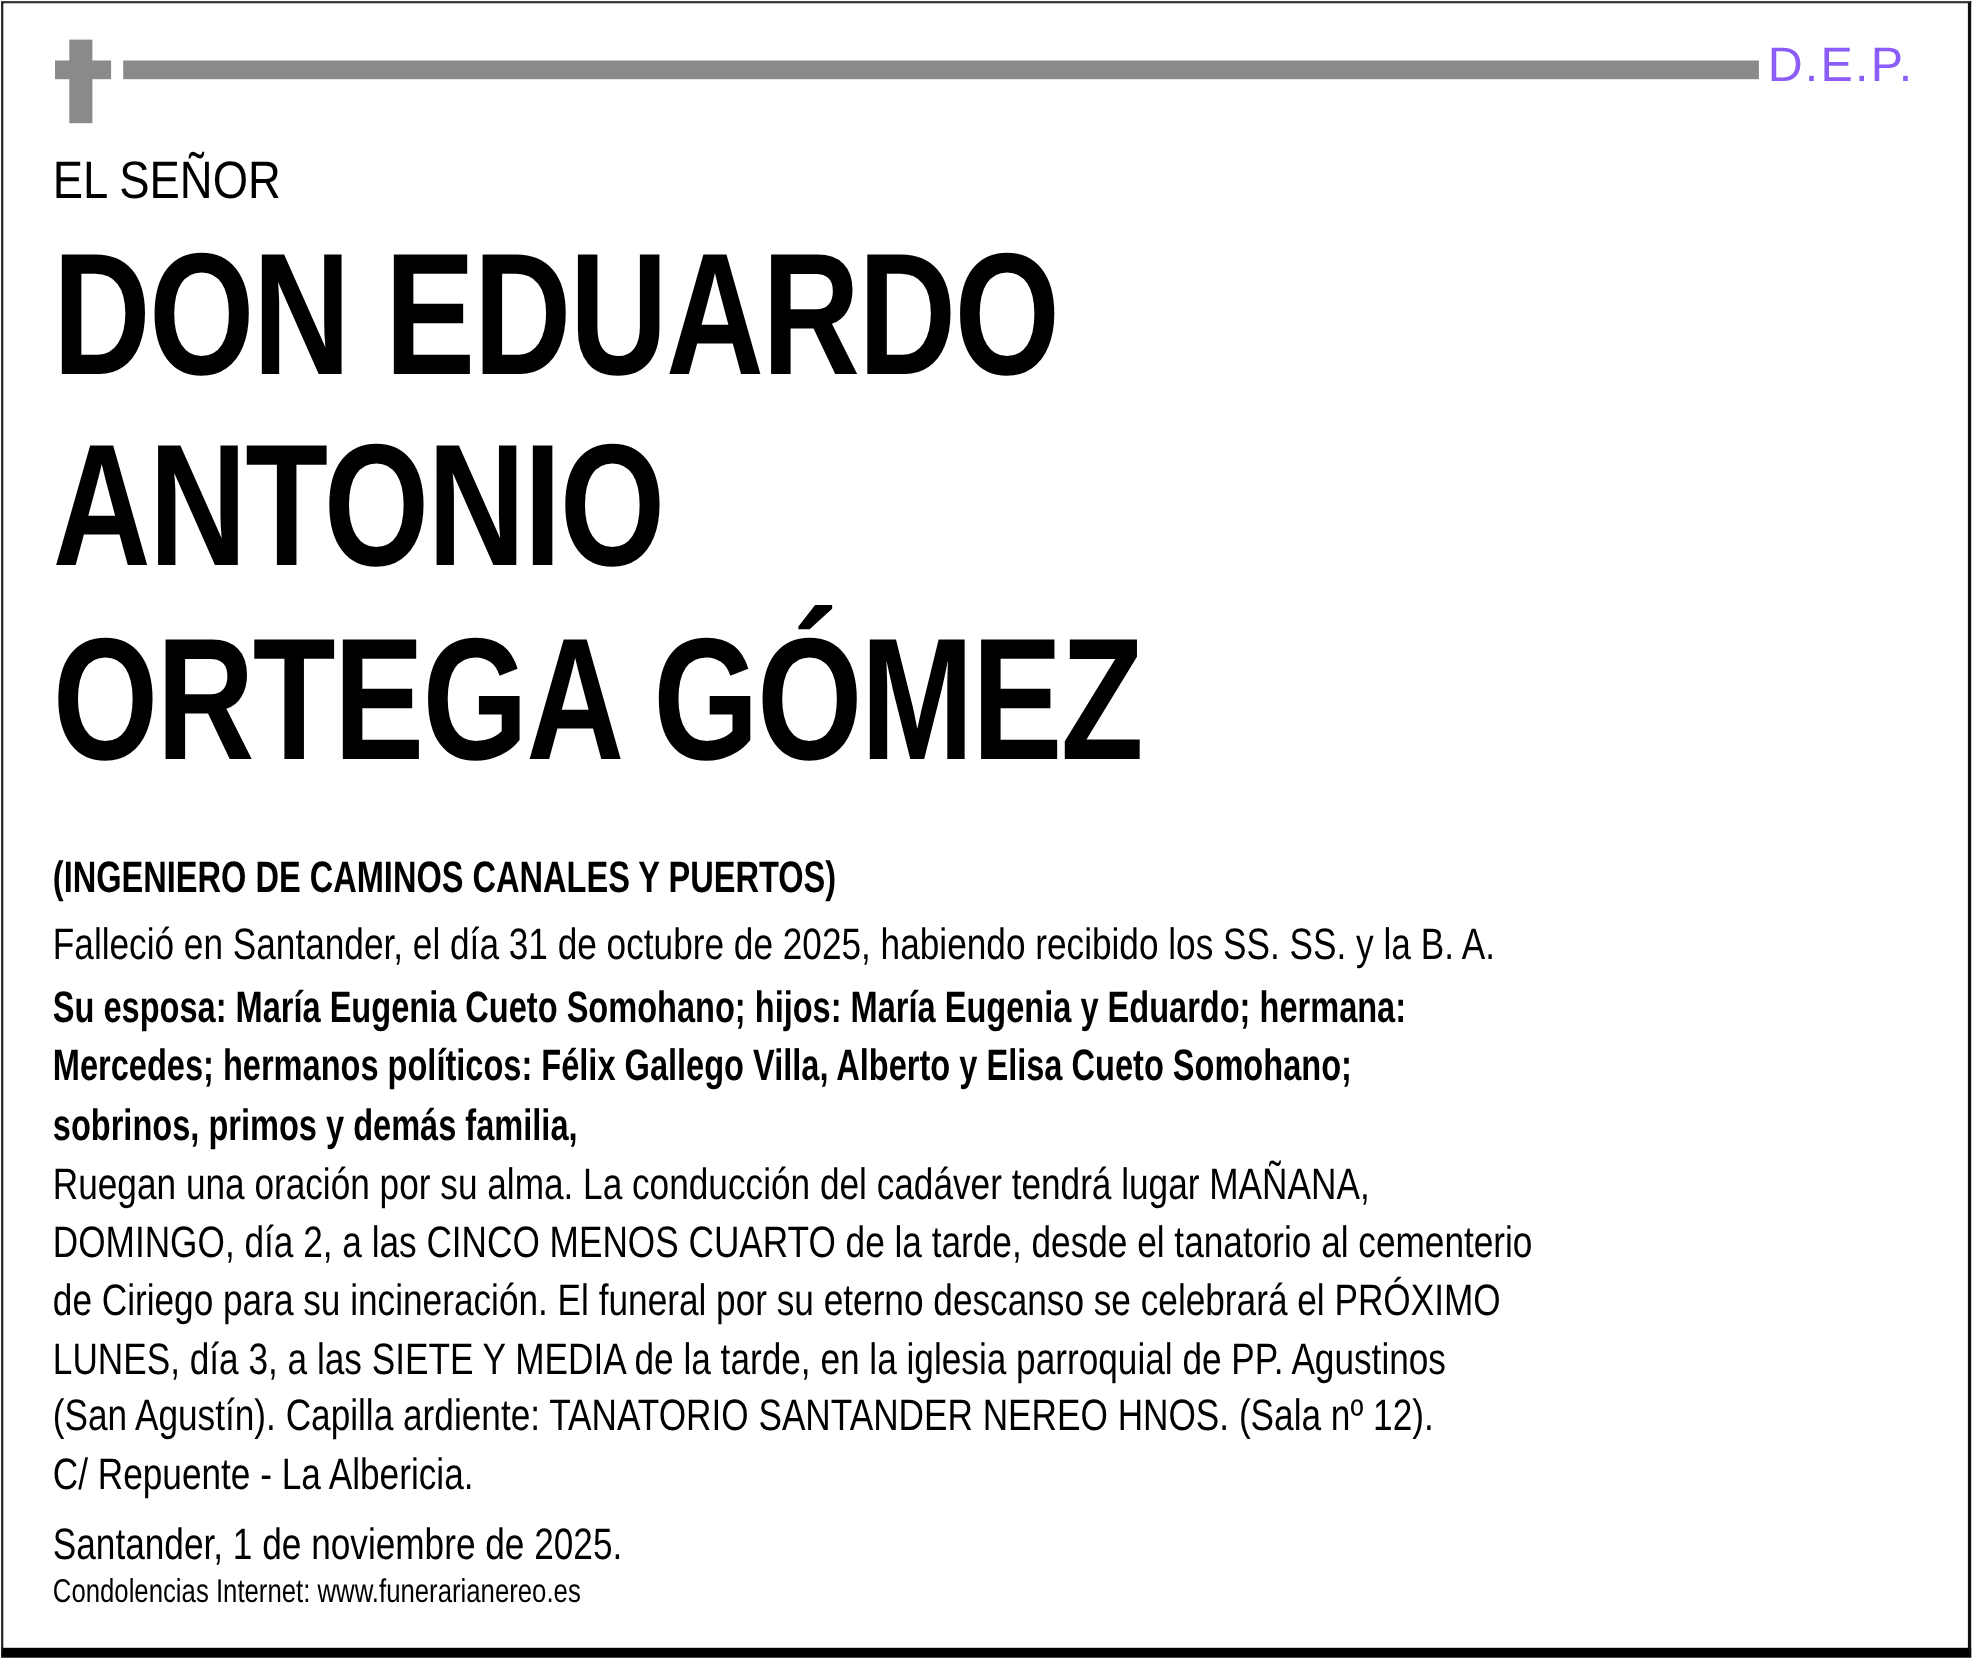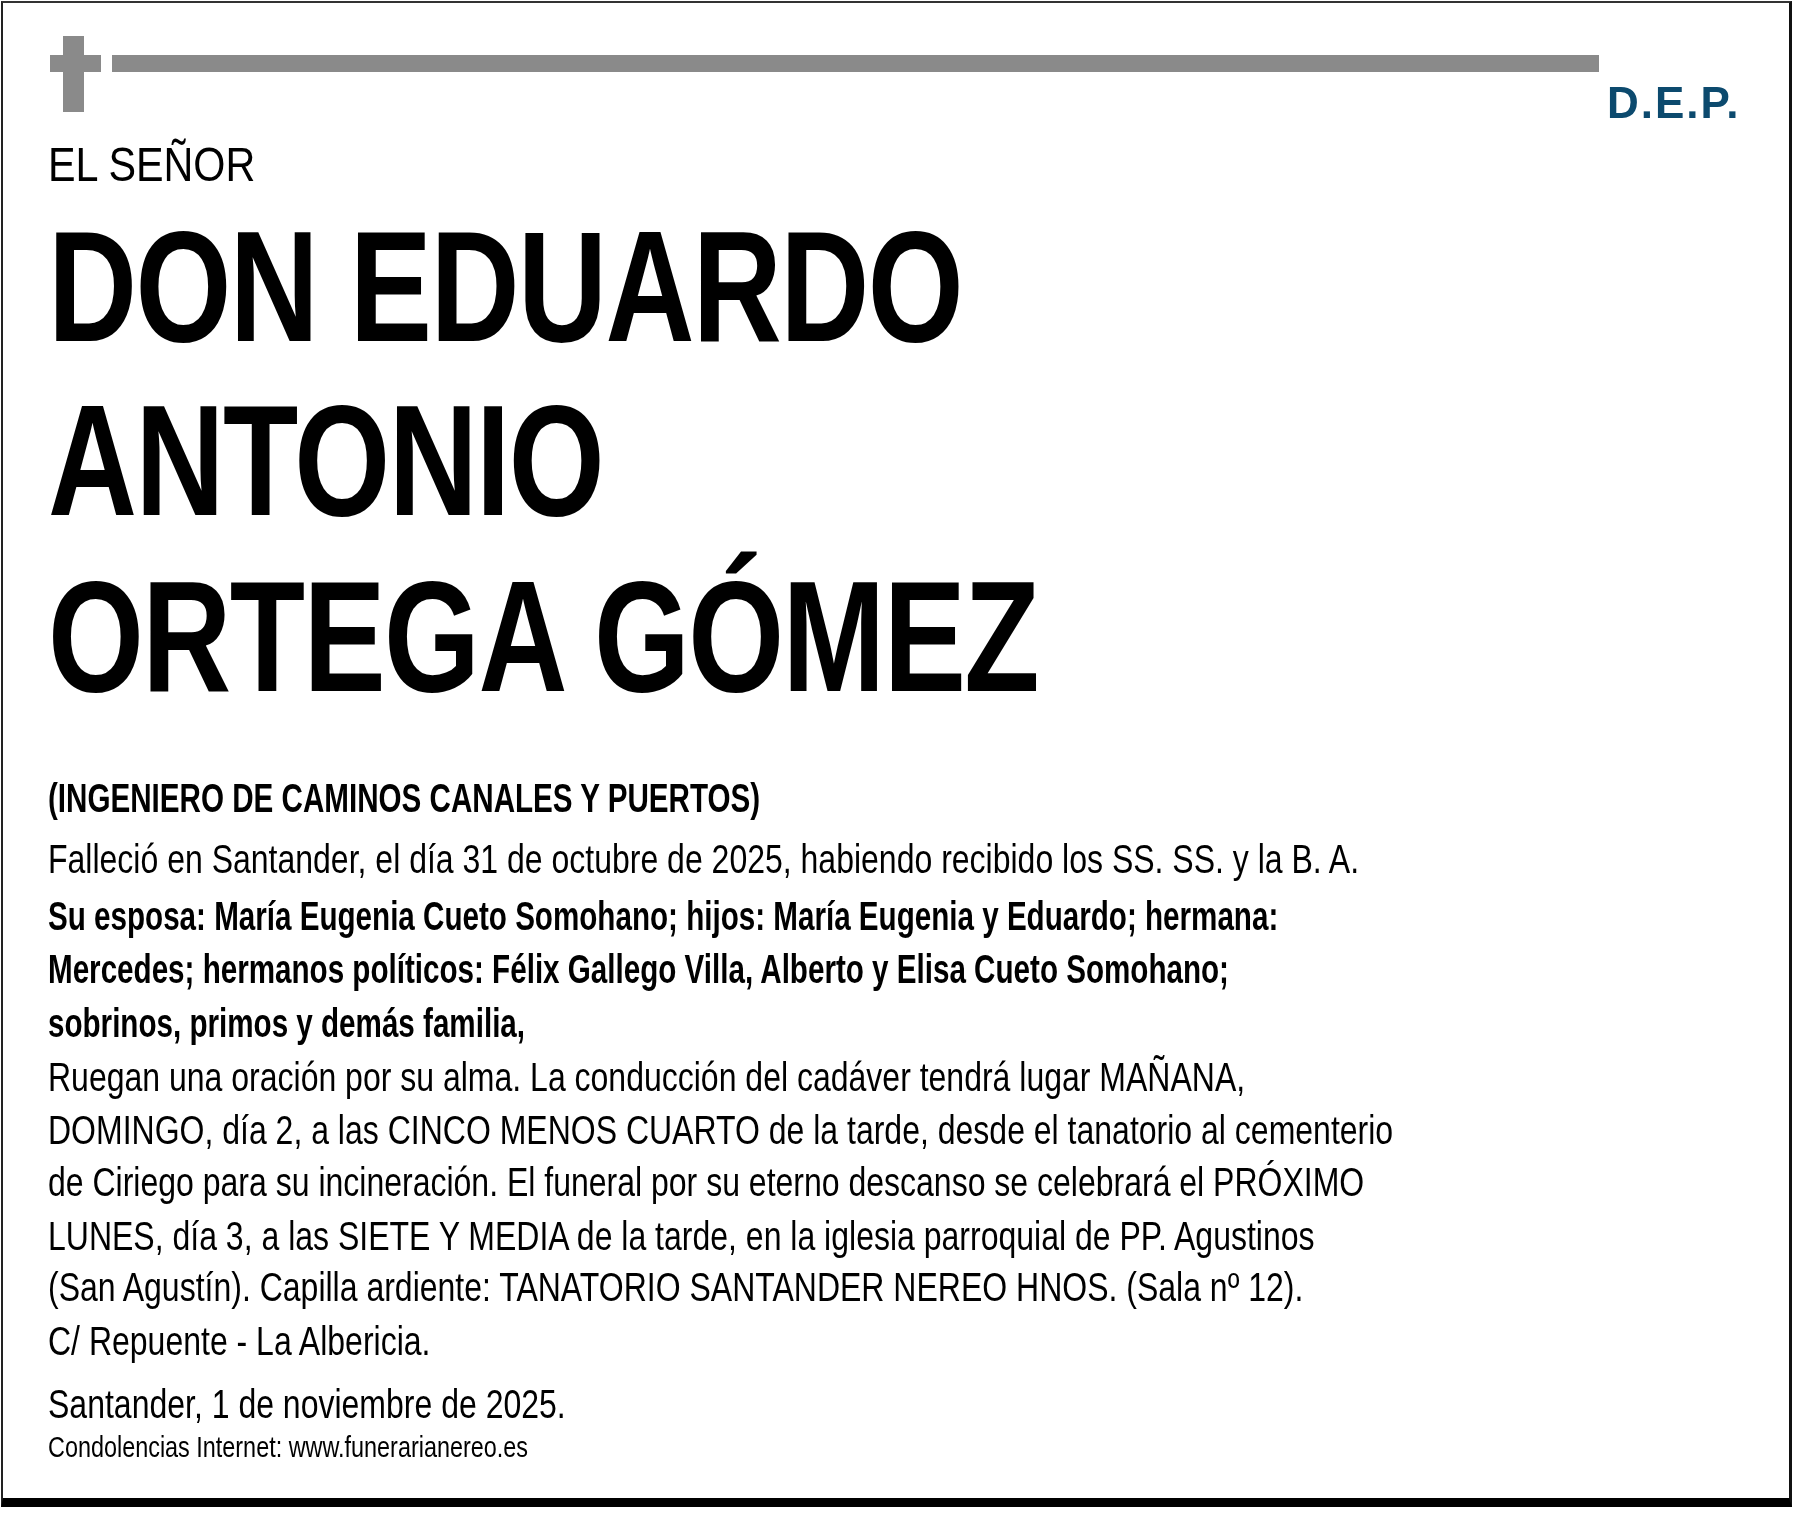--- a/index.html
+++ b/index.html
@@ -1,21 +1,21 @@
 <!DOCTYPE html>
 <html><head>
 <meta charset="utf-8">
 <style>
   html, body { margin:0; padding:0; background:#ffffff; }
   body { width:1796px; height:1519px; position:relative; overflow:hidden; font-family:"Liberation Sans", sans-serif; color:#000; }
   .frame { position:absolute; left:1px; top:1px; width:1791px; height:1506px; border-left:2px solid #222; border-right:3px solid #111; border-top:2px solid #333; border-bottom:9px solid #000; box-sizing:border-box; }
   .cross-v { position:absolute; left:63px; top:36px; width:21px; height:76px; background:#8a8a8a; }
   .cross-h { position:absolute; left:50px; top:55px; width:51px; height:17px; background:#8a8a8a; }
   .rule { position:absolute; left:112px; top:55px; width:1487px; height:17px; background:#8a8a8a; }
-  .dep { position:absolute; left:1607px; top:36px; font-weight:bold; font-size:44px; color:#0c4a6e; letter-spacing:2px; line-height:48px;margin-top:43px; }
+  .dep { position:absolute; left:1607px; top:36px; font-weight:normal; font-size:44px; color:#8b5cf6; letter-spacing:2px; line-height:48px; }
   .line { position:absolute; left:48px; white-space:nowrap; transform-origin:left top; }
   .senor { top:137px; font-size:48px; line-height:56px; transform:scaleX(0.86); }
   .title { font-weight:bold; font-size:158px; line-height:160px; transform:scaleX(0.78); letter-spacing:-2px; }
   .t1 { top:206px; }
   .t2 { top:380px; }
   .t3 { top:556px; }
   .body { font-size:40px; line-height:46px; transform:scaleX(0.80); }
   .bold { font-weight:bold; transform:scaleX(0.74); }
   .small { font-size:30px; line-height:34px; transform:scaleX(0.78); }
 </style>

